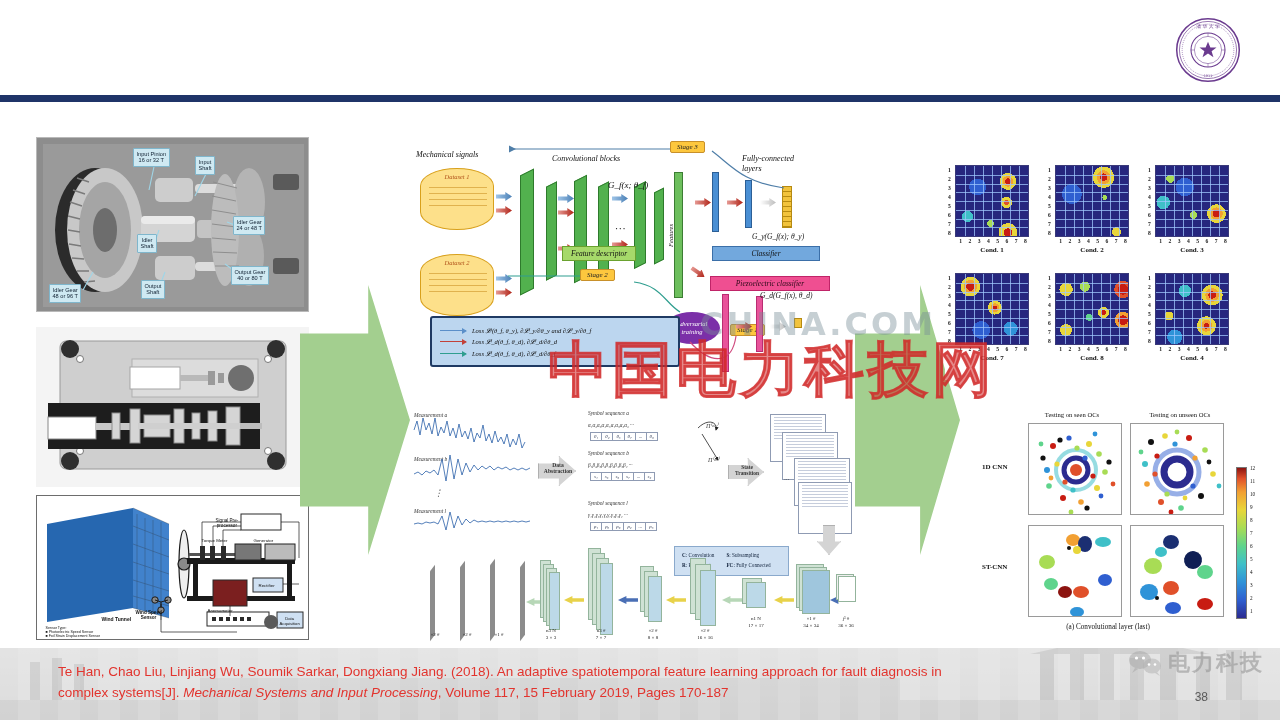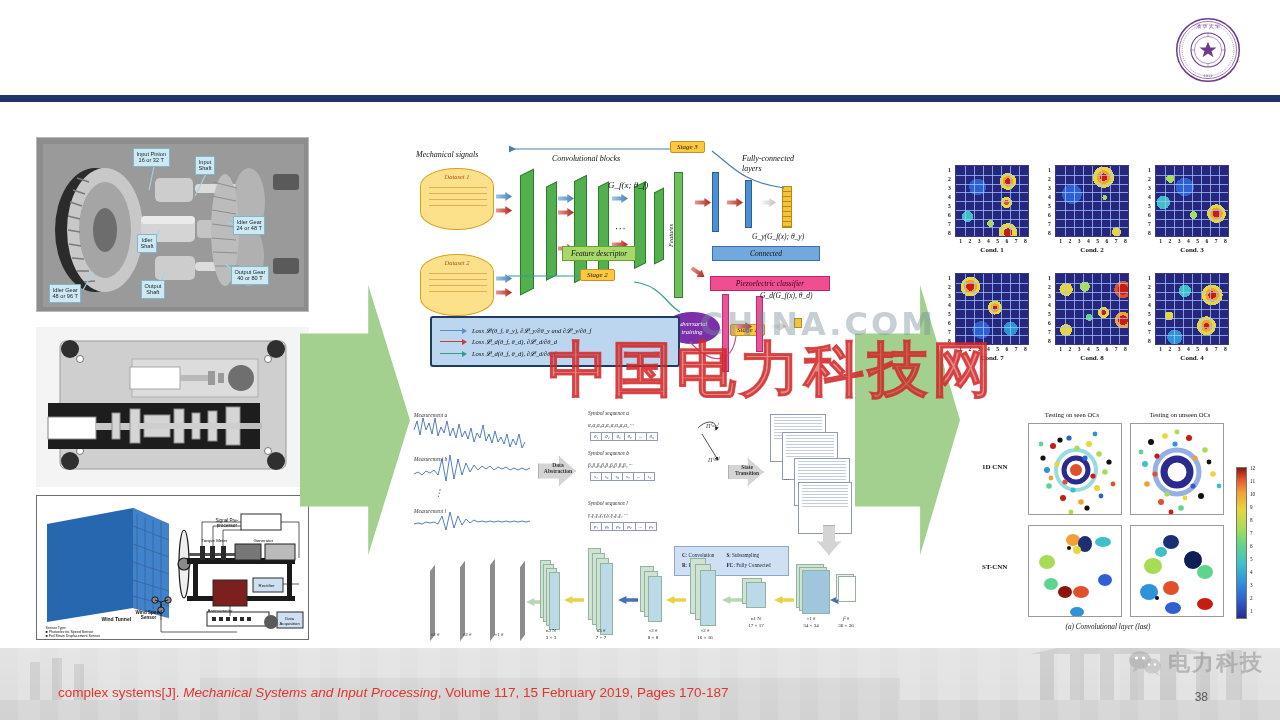--- a/index.html
+++ b/index.html
@@ -238,21 +238,21 @@
   }
   .tsne-row-title {
     position: absolute; font-size: 7px; font-weight: bold; color: #111;
     font-family: "Liberation Serif", serif;
   }
   .tsne-box {
     position: absolute; border: 1px solid #9a9a9a; background: #fff; overflow: hidden;
   }
   #tsne-caption {
     position: absolute; left: 0; top: 218px; width: 260px; text-align: center;
-    font-size: 7.2px; color: #111; font-family: "Liberation Serif", serif; font-style: italic;
+    font-size: 7.2px; color: #111; font-family: "Liberation Serif", serif;
   }
   #colorbar {
     position: absolute; left: 258px; top: 62px; width: 11px; height: 152px;
     border: 1px solid #777;
     background: linear-gradient(to top,
       #2b2b8f 0%, #2f5fd0 12%, #2f93d8 24%, #3fc0c8 36%, #5fd48c 48%,
       #a8dc55 60%, #e8d63a 72%, #f2a033 84%, #e0502a 93%, #8c1410 100%);
   }
   .cb-tick {
     position: absolute; left: 272px; font-size: 5.2px; color: #111;
@@ -579,21 +579,21 @@
     <div></div>
       <div></div>
       <div></div>
       <div></div>
       <div></div>
       <div></div>
       <div></div>
       <div></div>
   </div>
   <div class="fig-label" style="left:340px; top:96px; font-size:7.5px;">G_y(G_f(x); θ_y)</div>
-  <div class="band band-blue" style="left:300px; top:110px; width:108px;">Connected</div>
+  <div class="band band-blue" style="left:300px; top:110px; width:108px;">Classifier</div>
 
   <div class="arrow-sm arr-red" style="left:278px; top:132px; transform:rotate(35deg);"></div>
   <div class="band band-pink" style="left:298px; top:140px; width:120px;">Piezoelectric classifier</div>
   <div class="disc-bar" style="left:310px; top:158px; width:7px; height:78px;"></div>
   <div class="disc-bar" style="left:344px; top:160px; width:7px; height:56px;"></div>
   <div class="arrow-sm arr-red" style="left:324px; top:186px;"></div>
   <div class="arrow-sm arr-grey" style="left:358px; top:186px;"></div>
   <div class="out-bar" style="left:382px; top:182px; width:8px; height:10px;"></div>
   <div class="fig-label" style="left:348px; top:155px; font-size:7.5px;">G_d(G_f(x), θ_d)</div>
 
@@ -1282,21 +1282,21 @@
       <path d="M1030 6 L1120 -14 L1210 6 Z"></path>
     </g>
     <g fill="#b0b0b0">
       <rect x="200" y="30" width="700" height="42"></rect>
       <rect x="0" y="52" width="1280" height="20"></rect>
     </g>
   </svg>
 </div>
 
 <div id="citation">
-  <br>
+  <span>Te Han, Chao Liu, Linjiang Wu, Soumik Sarkar, Dongxiang Jiang. (2018). An adaptive spatiotemporal feature learning approach for fault diagnosis in</span><br>
   <span>complex systems[J]. </span><span class="jn">Mechanical Systems and Input Processing</span><span>, Volume 117, 15 February 2019, Pages 170-187</span>
 </div>
 
 <div id="page-number">38</div>
 
 <div id="wechat-badge">
   <svg width="34" height="28" viewBox="0 0 34 28">
     <ellipse cx="12" cy="11" rx="11" ry="9" fill="rgba(160,160,160,0.45)"></ellipse>
     <path d="M7 19 L4 24 L10 20 Z" fill="rgba(160,160,160,0.45)"></path>
     <circle cx="8.5" cy="9" r="1.6" fill="#fff"></circle>

